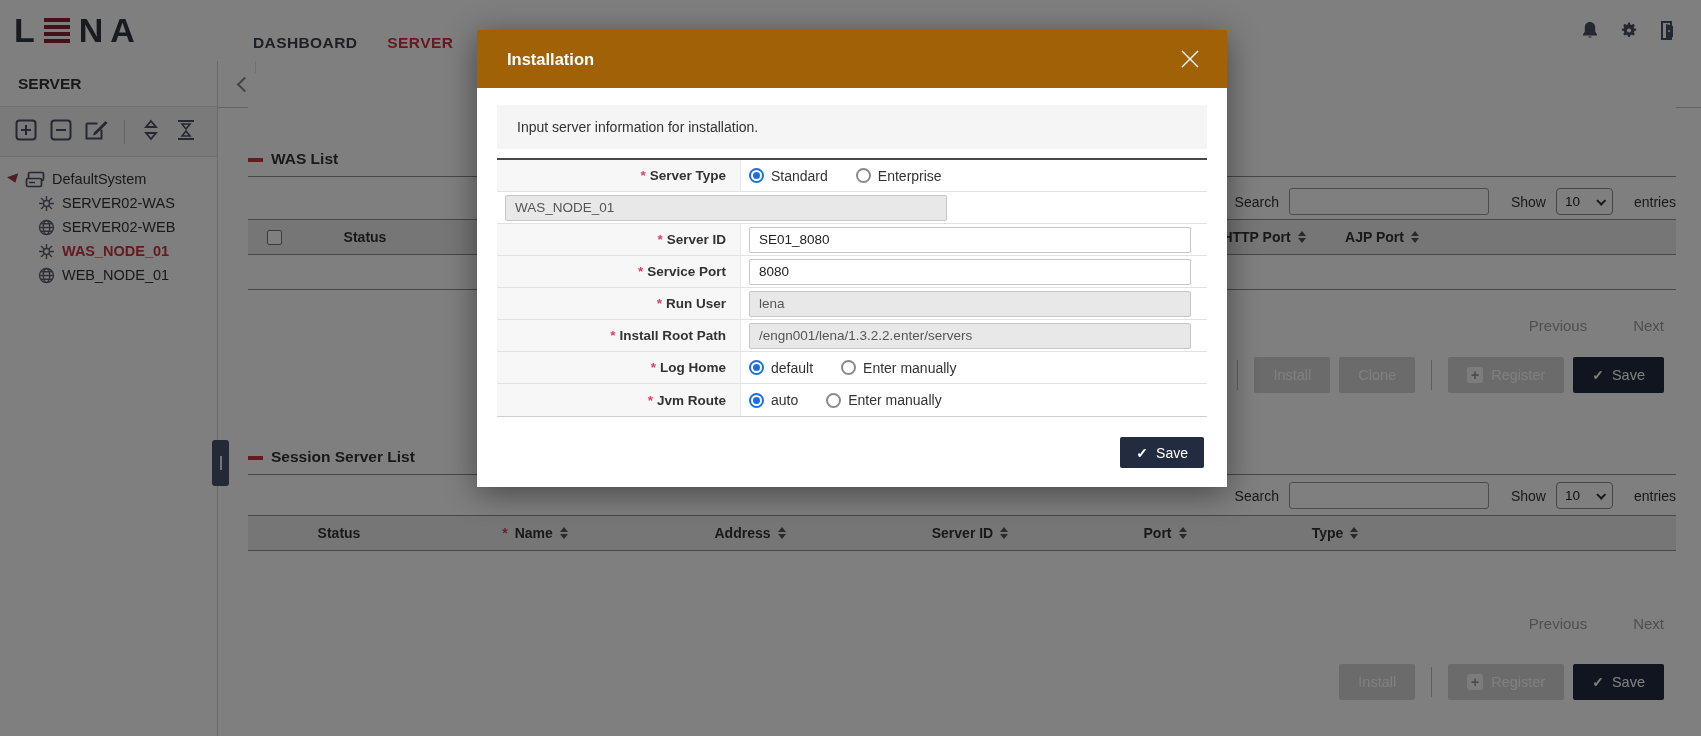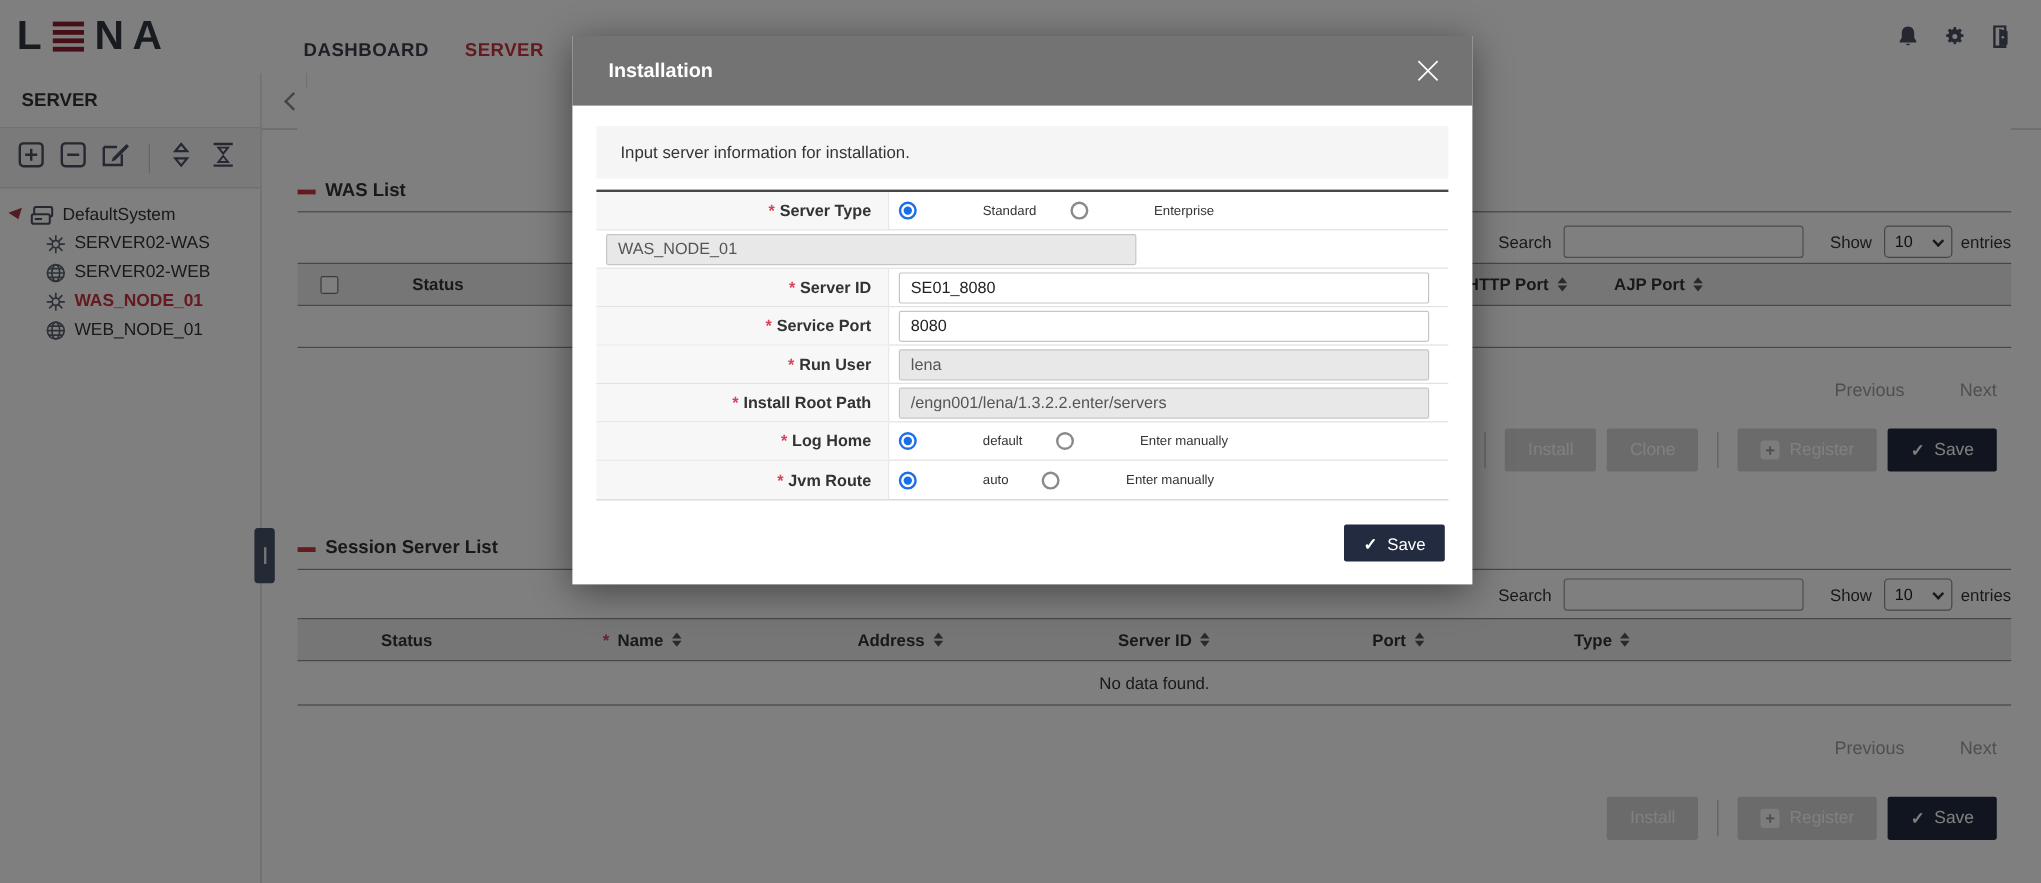--- a/index.html
+++ b/index.html
@@ -43,21 +43,21 @@
   .section-head { position:absolute; left:0; right:0; height:27px; border-bottom:1px solid #8f8f8f; display:flex; align-items:flex-start; gap:8px; }
   .section-head .dash { width:15px; height:4px; background:#c9353f; margin-top:8px; }
   .section-head .stitle { font-size:15.5px; font-weight:bold; color:#333; }
 
   .controls { position:absolute; right:0; height:27px; display:flex; align-items:center; }
   .controls .lbl { font-size:14px; color:#333; }
   .search-input { width:200px; height:27px; border:1px solid #9a9a9a; border-radius:3px; margin-left:10px; padding:0 8px; font-size:13px; font-family:"Liberation Sans",sans-serif; background:#fff; }
   .show-wrap { display:flex; align-items:center; margin-left:22px; }
   .page-select { width:57px; height:27px; border:1px solid #8a8a8a; border-radius:4px; margin-left:10px; display:flex; align-items:center; padding:0 8px; font-size:13.5px; color:#222; position:relative; background:#fff; cursor:pointer; }
   .page-select .chev { position:absolute; right:8px; top:9px; width:7px; height:7px; border-right:2px solid #333; border-bottom:2px solid #333; transform:rotate(45deg) translateY(-1px); }
-  .entries { margin-left:7px;text-align:center; }
+  .entries { margin-left:21px;text-align:center; }
 
   .dtable { position:absolute; left:0; right:0; }
   .thead { display:flex; height:36px; background:#ececec; border-top:1px solid #8f8f8f; border-bottom:1px solid #8f8f8f; align-items:center; }
   .th { display:flex; align-items:center; justify-content:center; font-size:14px; font-weight:bold; color:#333; gap:7px; height:100%; }
   .sort { display:inline-flex; flex-direction:column; gap:2px; }
   .sort i { display:block; width:0; height:0; border-left:4px solid transparent; border-right:4px solid transparent; }
   .sort .up { border-bottom:5px solid #555; }
   .sort .dn { border-top:5px solid #555; }
   .trow { height:35px; border-bottom:1px solid #8f8f8f; display:flex; align-items:center; justify-content:center; font-size:14px; color:#333; }
   .checkbox { width:15px; height:15px; border:1px solid #777; border-radius:2px; background:#fff; cursor:pointer; }
@@ -69,40 +69,40 @@
   .btn { height:36px; border:none; border-radius:2px; padding:0 19px; font-size:14.5px; font-family:"Liberation Sans",sans-serif; cursor:pointer; display:flex; align-items:center; gap:8px; }
   .btn.gray { background:#d7d7d7; color:#ffffff; }
   .btn.dark { background:#222b40; color:#ffffff; }
   .btn .plus-ico { width:16px; height:16px; background:rgba(255,255,255,.85); border-radius:3px; color:#9a9a9a; font-size:14px; font-weight:bold; line-height:16px; text-align:center; display:inline-block; }
   .btn .check { font-size:14px; font-weight:bold; }
   .btnrow .vdiv { width:1px; height:30px; background:#bdbdbd; margin:0 7px; }
 
   
   .overlay { position:absolute; inset:0; background:rgba(0,0,0,0.5); z-index:50; }
   .modal { position:absolute; left:477px; top:30px; width:750px; height:457px; background:#fff; z-index:100; box-shadow:0 6px 30px rgba(0,0,0,.45); }
-  .modal-head { height:58px; background:#737373; display:flex; align-items:center; padding:0 22px 0 30px; }
+  .modal-head { height:58px; background:#a16207; display:flex; align-items:center; padding:0 22px 0 30px; }
   .modal-title { color:#fff; font-size:16.5px; font-weight:bold; flex:1; }
   .modal-close { width:30px; height:30px; display:flex; align-items:center; justify-content:center; cursor:pointer; }
   .modal-body { padding:17px 20px 0 20px; }
   .info-box { height:44px; background:#f5f5f5; display:flex; align-items:center; padding-left:20px; font-size:14px; color:#333; }
   .form { margin-top:9px; border-top:2px solid #484848; border-bottom:1px solid #cfcfcf; }
   .frow { display:flex; height:32px; border-bottom:1px solid #e2e2e2; }
   .frow:last-child { border-bottom:none; }
   .fl { width:244px; background:#f7f7f7; border-right:1px solid #e8e8e8; display:flex; align-items:center; justify-content:flex-end; padding-right:14px; font-size:13.5px; font-weight:bold; color:#333; gap:4px; }
   .req { color:#d6435b; font-weight:bold; }
   .fv { flex:1; display:flex; align-items:center; padding-left:8px; }
   .tinput { width:442px; height:26px; border:1px solid #c6c6c6; border-radius:2px; padding:0 9px; font-size:13.5px; font-family:"Liberation Sans",sans-serif; color:#222; background:#fff; }
   .tinput.ro { background:#e8e8e8; color:#555; }
   .radio-group { display:flex; align-items:center; gap:28px; }
   .radio-opt { display:flex; align-items:center; gap:7px; cursor:pointer; }
   .radio { width:15px; height:15px; border-radius:50%; position:relative; }
   .radio.on { border:2px solid #1a6fe8; }
   .radio.on::after { content:''; position:absolute; inset:2px; border-radius:50%; background:#1a6fe8; }
   .radio.off { border:2px solid #8a8a8a; background:#fff; }
-  .radio-lbl { font-size:11px; color:#333;margin-left:48px; }
+  .radio-lbl { font-size:14px; color:#333; }
   .modal-foot { position:absolute; right:23px; bottom:19px; }
   .btn.modal-save { height:31px; padding:0 16px; font-size:14px; }
 </style>
 </head>
 <body>
 
 <div class="topbar">
   <div class="logo">
     <span>L</span>
     <span class="logo-bars">
@@ -380,23 +380,20 @@
       </div>
       <div class="th" style="width:170px;">
         <span>Type</span>
         <span class="sort">
             <i class="up"></i>
             <i class="dn"></i>
           </span>
       </div>
       <div class="th" style="flex:1;"></div>
     </div>
-    <div class="trow" style="height:37px;">
-      <span>No data found.</span>
-    </div>
   </div>
 
   <div class="pagination" style="top:542px;">
     <span>Previous</span>
     <span>Next</span>
   </div>
 
   <div class="btnrow" style="top:591px;">
     <button class="btn gray">
         <span>Install</span>

